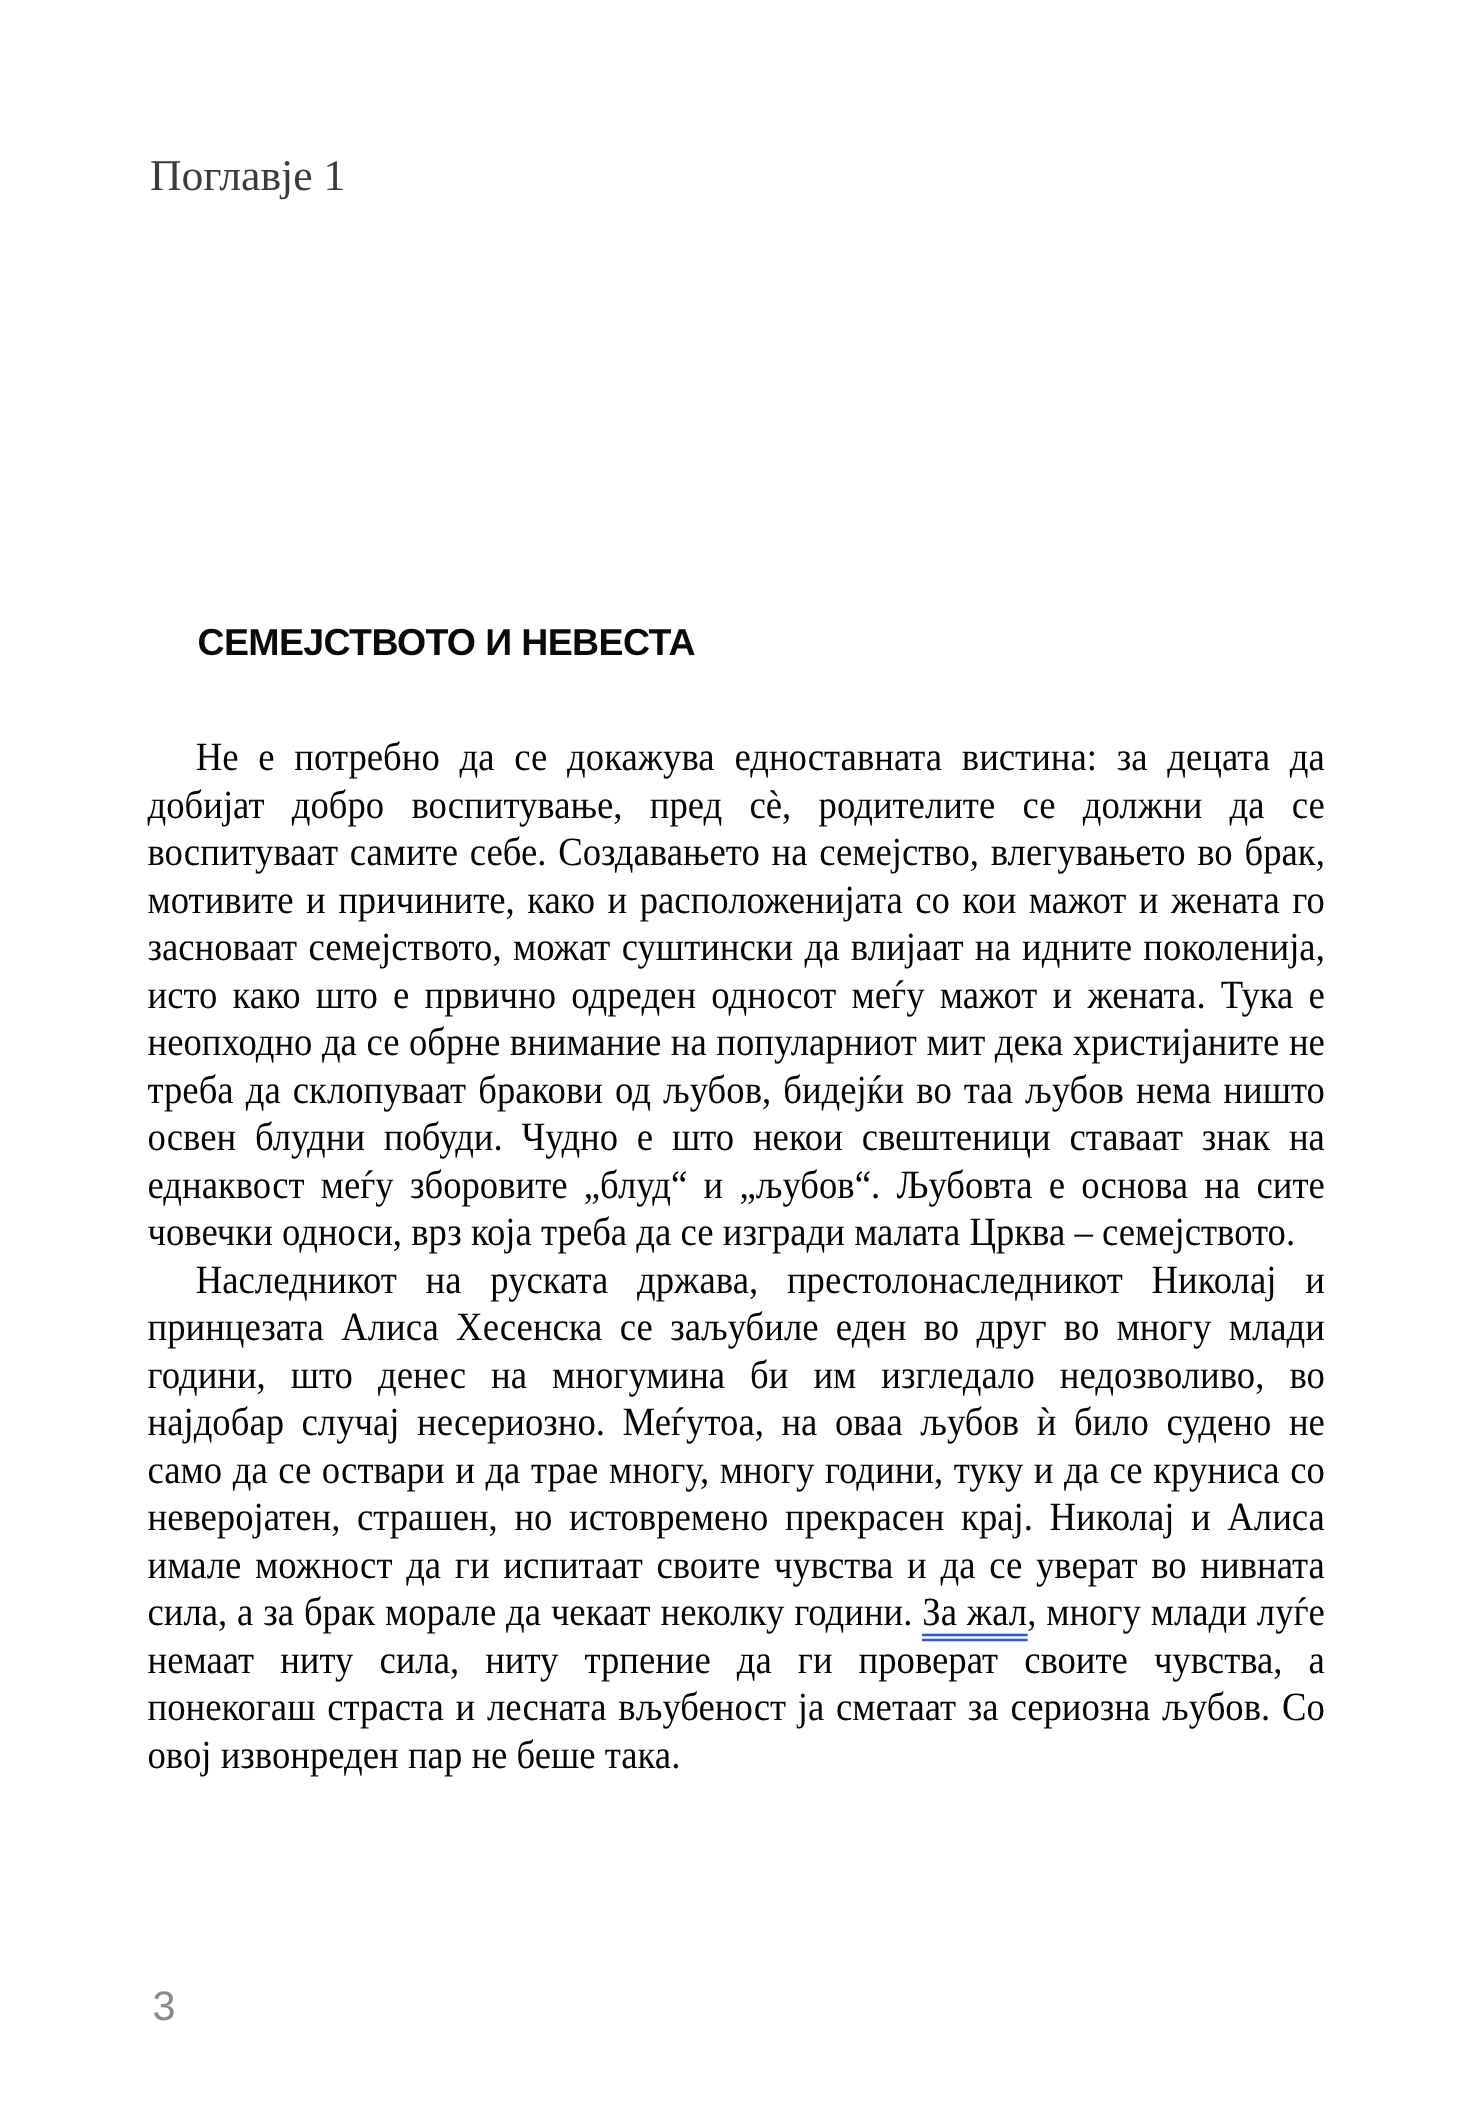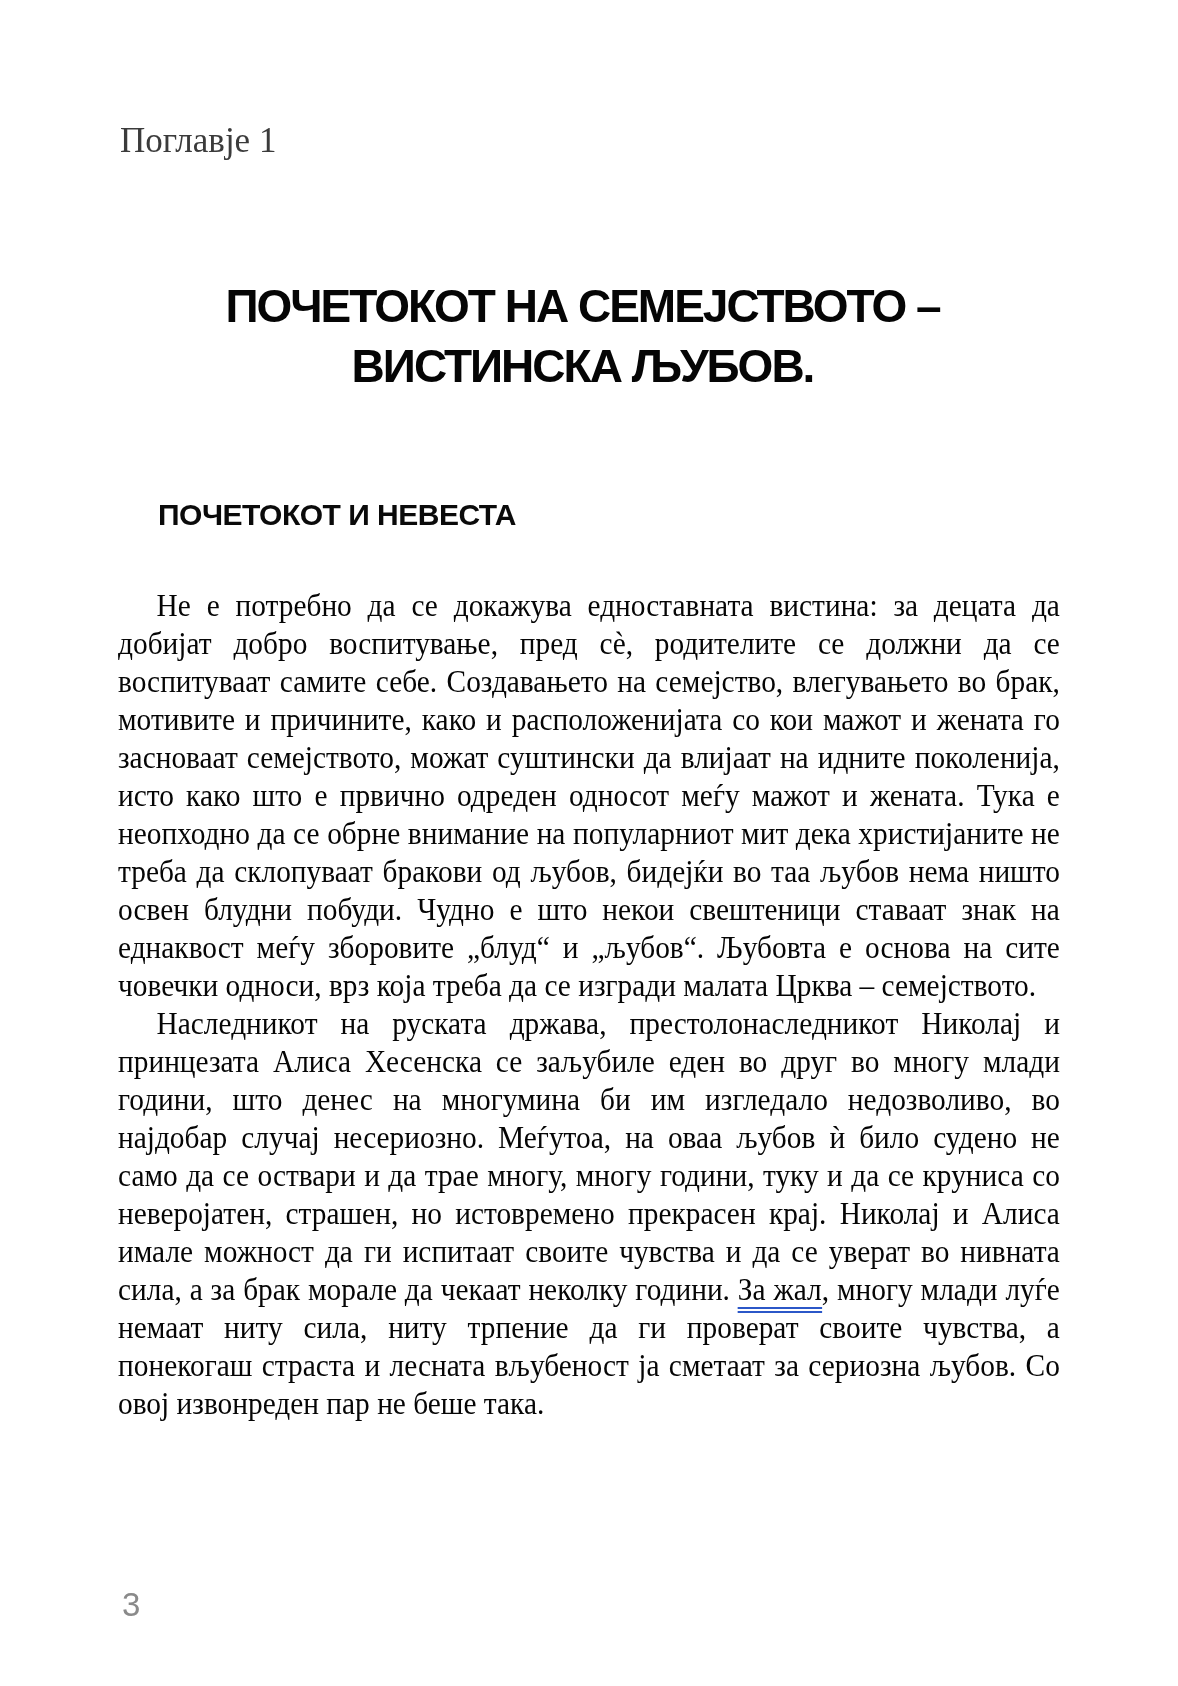--- a/index.html
+++ b/index.html
@@ -77,23 +77,22 @@
     color: #8a8a8a;
   }
 </style>
 </head>
 <body>
 
 <div class="page">
 
   <div class="chapter-label">Поглавје 1</div>
 
-  <h1 class="doc-title">ПОЧЕТОКОТ НА СЕМЕЈСТВОТО – ВИСТИНСКА ЉУБОВ.</h1>
 
-  <h2 class="section-heading">ПОЧЕТОКОТ И НЕВЕСТА</h2>
+  <h2 class="section-heading">СЕМЕЈСТВОТО И НЕВЕСТА</h2>
 
   <div class="body-text">
     <p><span>Не е потребно да се докажува едноставната вистина: за децата да добијат добро воспитување, пред сè, родителите се должни да се воспитуваат самите себе. Создавањето на семејство, влегувањето во брак, мотивите и причините, како и расположенијата со кои мажот и жената го засноваат семејството, можат суштински да влијаат на идните поколенија, исто како што е првично одреден односот меѓу мажот и жената. Тука е неопходно да се обрне внимание на популарниот мит дека христијаните не треба да склопуваат бракови од љубов, бидејќи во таа љубов нема ништо освен блудни побуди. Чудно е што некои свештеници ставаат знак на еднаквост меѓу зборовите „блуд“ и „љубов“. Љубовта е основа на сите човечки односи, врз која треба да се изгради малата Црква – семејството.</span></p>
     <p><span>Наследникот на руската држава, престолонаследникот Николај и принцезата Алиса Хесенска се заљубиле еден во друг во многу млади години, што денес на многумина би им изгледало недозволиво, во најдобар случај несериозно. Меѓутоа, на оваа љубов ѝ било судено не само да се оствари и да трае многу, многу години, туку и да се круниса со неверојатен, страшен, но истовремено прекрасен крај. Николај и Алиса имале можност да ги испитаат своите чувства и да се уверат во нивната сила, а за брак морале да чекаат неколку години. </span><span class="grammar-underline">За жал</span><span>, многу млади луѓе немаат ниту сила, ниту трпение да ги проверат своите чувства, а понекогаш страста и лесната вљубеност ја сметаат за сериозна љубов. Со овој извонреден пар не беше така.</span></p>
   </div>
 
   <div class="page-number">3</div>
 
 </div>
 

